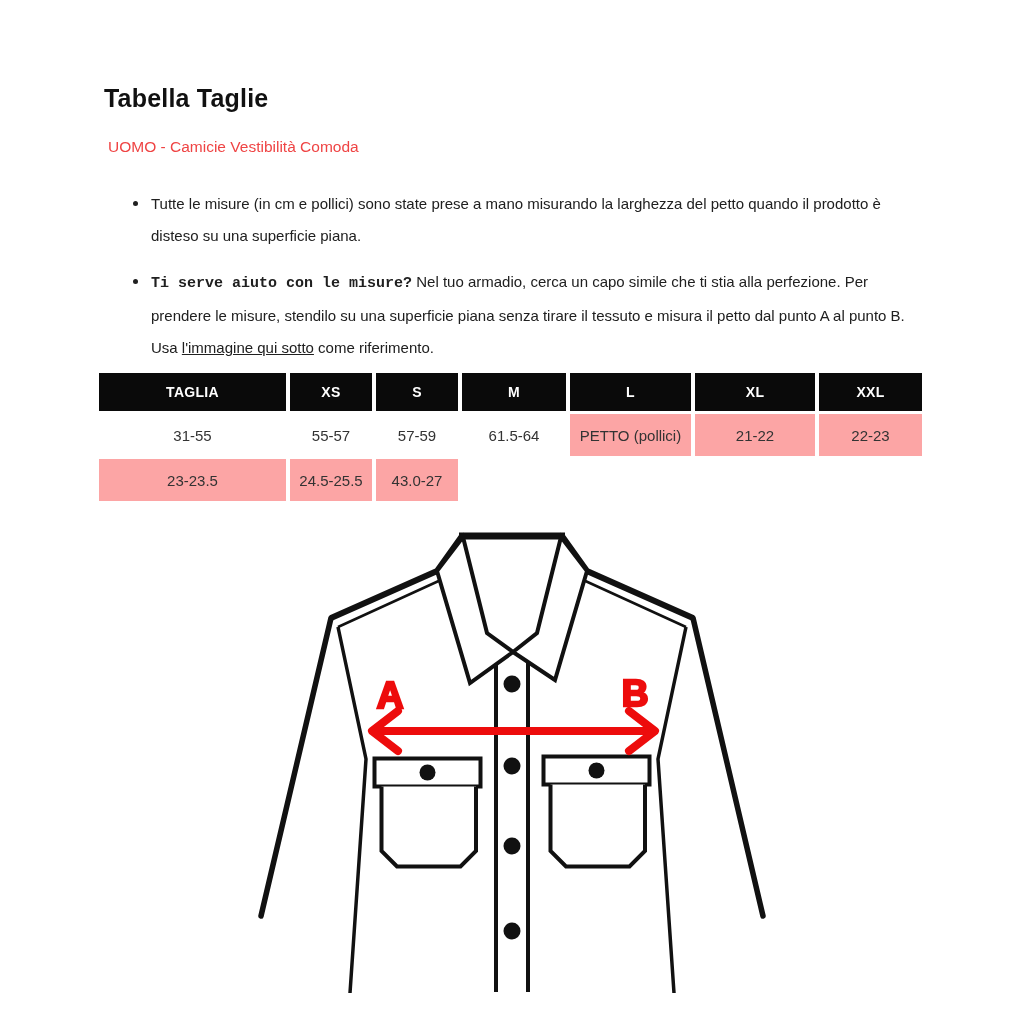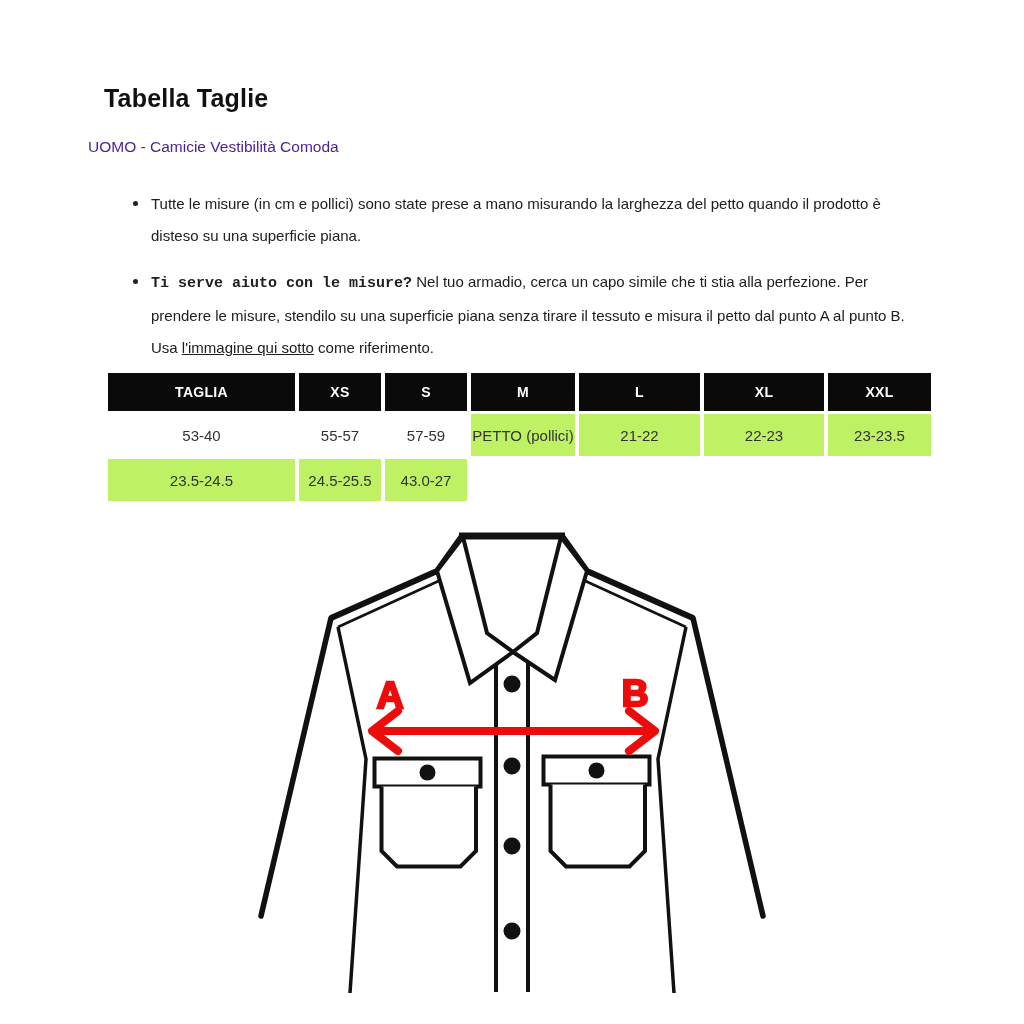--- a/index.html
+++ b/index.html
@@ -9,52 +9,52 @@
     color: #202020;
     -webkit-font-smoothing: antialiased;
   }
   .page { position: absolute; inset: 0; border-radius: 22px; }
 
   .page-title {
     position: absolute; left: 104px; top: 84px;
     font-size: 25px; font-weight: 700; color: #111; letter-spacing: 0.2px;
   }
   .subtitle {
-    position: absolute; left: 88px; top: 138px;
-    font-size: 15.5px; font-weight: 400; color: #4c1d95;
+    position: absolute; left: 108px; top: 138px;
+    font-size: 15.5px; font-weight: 400; color: #ef4444;
   }
 
   .bullets { position: absolute; left: 133px; top: 188px; width: 778px; }
   .bullet-item {
     position: relative; padding-left: 18px; margin-bottom: 14px;
     font-size: 15px; line-height: 32px; color: #202020;
   }
   .bullet-dot {
     position: absolute; left: 0; top: 13px;
     width: 5px; height: 5px; border-radius: 50%; background: #202020;
   }
   .bullet-item strong { font-weight: 700; font-family: Liberation Mono, monospace; }
   .measure-link { color: inherit; text-decoration: underline; cursor: pointer; }
 
   .size-table {
-    position: absolute; left: 108px; top: 373px;
+    position: absolute; left: 99px; top: 373px;
     display: grid;
     grid-template-columns: 187px 82px 82px 104px 121px 120px 103px;
     grid-template-rows: 38px 42px 42px;
     column-gap: 4px; row-gap: 3px;
   }
   .size-table .cell {
     display: flex; align-items: center; justify-content: center;
     font-size: 15px; color: #333;
   }
   .size-table .head {
     background: #0a0a0a; color: #ffffff;
     font-size: 14px; font-weight: 700; letter-spacing: 0.3px;
   }
-  .size-table .alt { background: #bef264; }
+  .size-table .alt { background: #fca5a5; }
 
   .shirt-wrap { position: absolute; left: 230px; top: 515px; width: 565px; height: 505px; }
   svg text.point-label {
     font-family: "Liberation Sans", "DejaVu Sans", sans-serif;
     font-size: 37px; font-weight: 700;
     paint-order: stroke; stroke-width: 2.5px;
   }
 </style>
 </head>
 <body>
@@ -77,29 +77,29 @@
 
   <div class="size-table">
     <div class="cell head">TAGLIA</div>
     <div class="cell head">XS</div>
     <div class="cell head">S</div>
     <div class="cell head">M</div>
     <div class="cell head">L</div>
     <div class="cell head">XL</div>
     <div class="cell head">XXL</div>
 
-    <div class="cell">53-40</div>
+    <div class="cell">31-55</div>
     <div class="cell">55-57</div>
     <div class="cell">57-59</div>
+    <div class="cell">61.5-64</div>
 
     <div class="cell alt">PETTO (pollici)</div>
     <div class="cell alt">21-22</div>
     <div class="cell alt">22-23</div>
     <div class="cell alt">23-23.5</div>
-    <div class="cell alt">23.5-24.5</div>
     <div class="cell alt">24.5-25.5</div>
     <div class="cell alt">43.0-27</div>
   </div>
 
   <div class="shirt-wrap">
     <svg width="565" height="505" viewBox="0 0 565 505">
 
       <g fill="none" stroke="#111111" stroke-linejoin="miter">
 
         <path d="M 232,21 L 207,56 L 101,103" stroke-width="6"></path>

